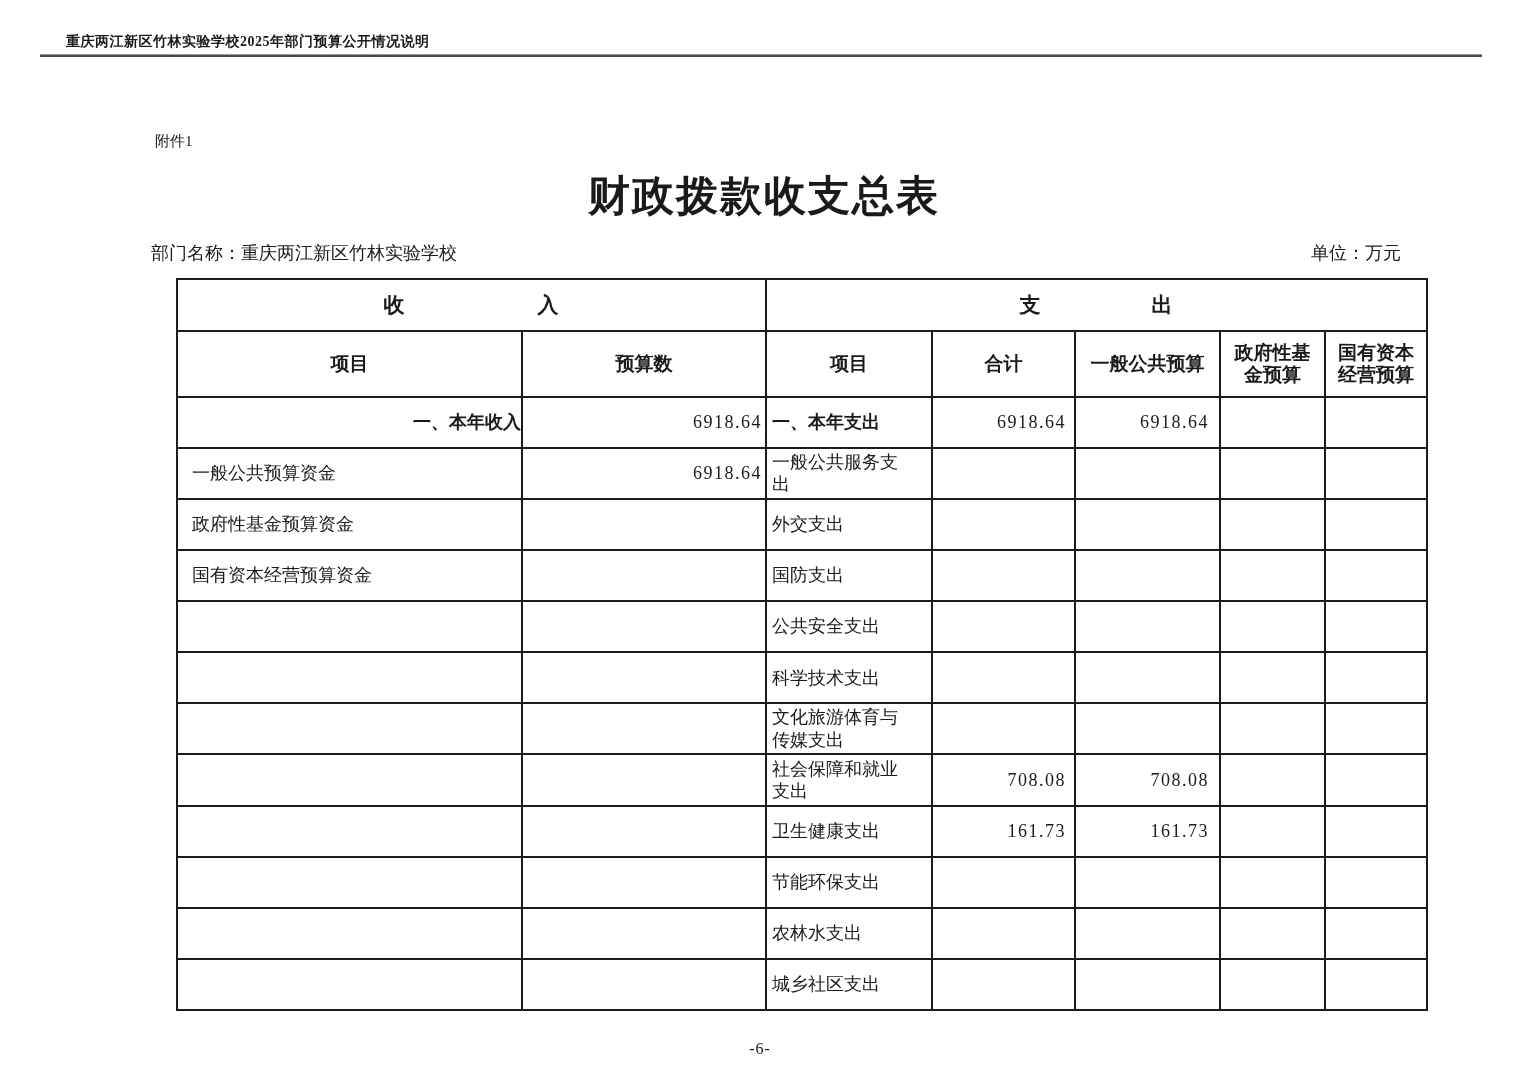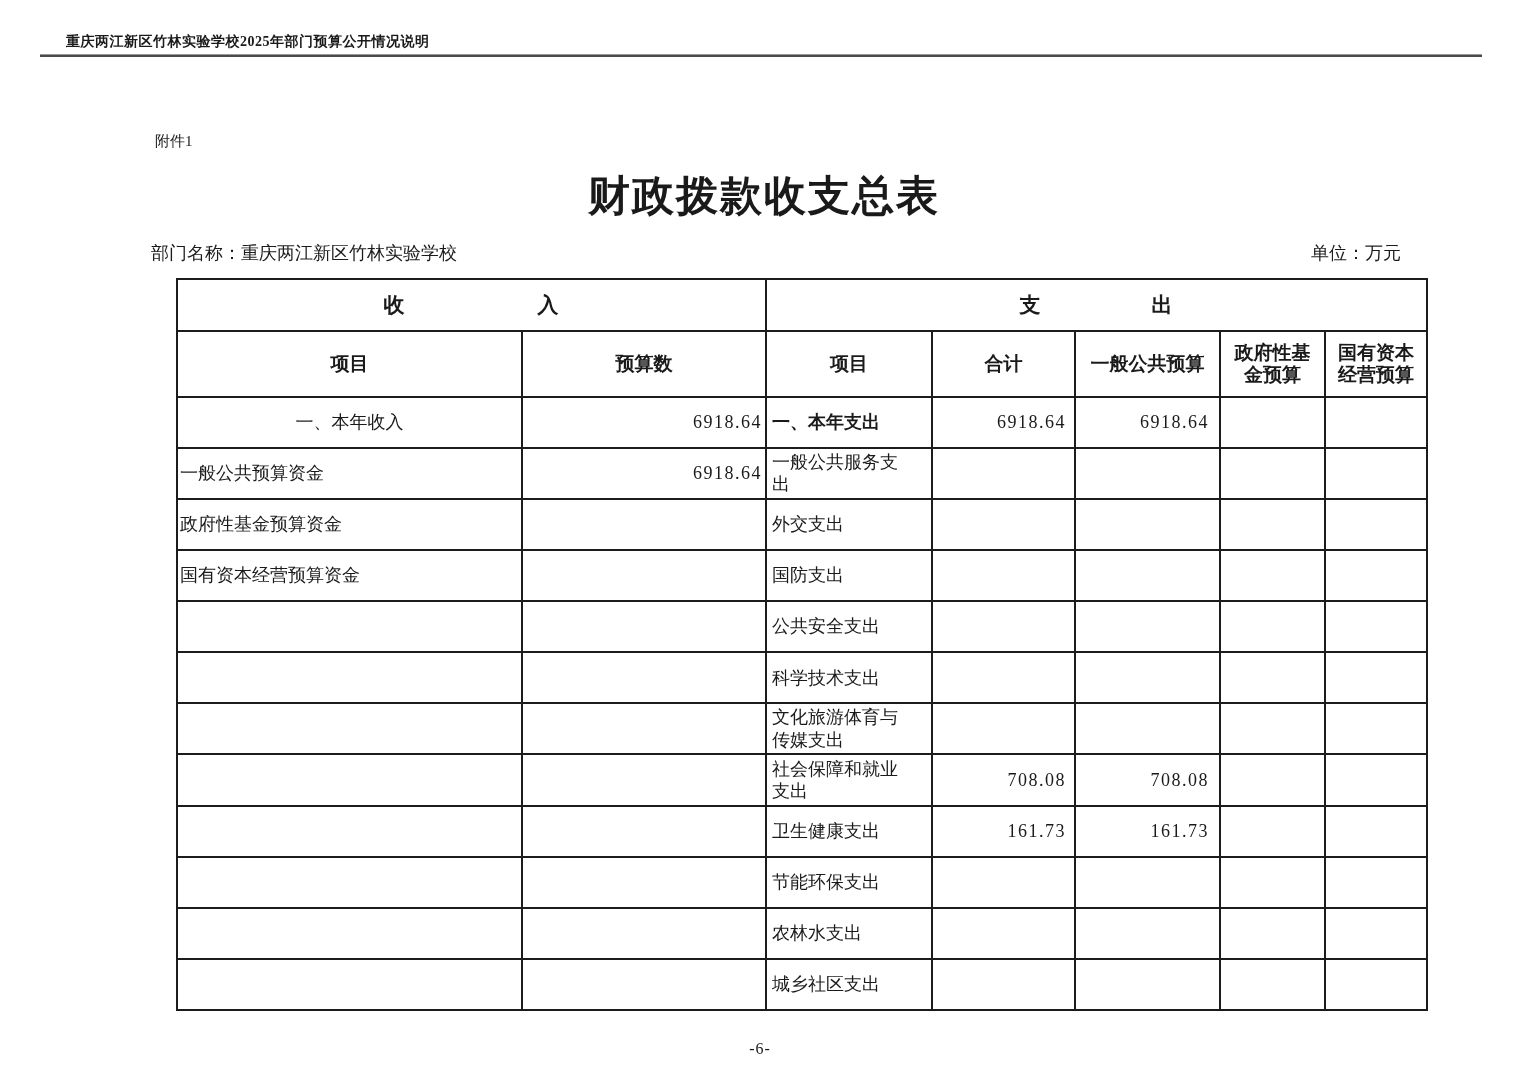--- a/index.html
+++ b/index.html
@@ -38,27 +38,27 @@
     font-size:18px;vertical-align:middle;
     padding:0;overflow:hidden;line-height:1.25;
     word-break:break-all;
   }
   .budget-table thead tr.group-row{height:52px;}
   .budget-table thead tr.col-row{height:64px;}
   .budget-table thead th{font-weight:bold;text-align:center;font-size:19px;}
   .budget-table thead th.group{font-size:21px;letter-spacing:1px;}
   .budget-table thead th.pad-narrow{padding:10px 8px;line-height:1.15;}
   .budget-table tbody tr{height:48.7px;}
-  td.c1{text-align:left;padding-left:2px;}
+  td.c1{text-align:left;padding-left:14px;}
   td.c2{text-align:right;padding-right:3px;letter-spacing:1.5px;}
   td.c3{text-align:left;padding-left:5px;padding-right:22px;}
   td.c4{text-align:right;padding-right:8px;letter-spacing:1.5px;}
   td.c5{text-align:right;padding-right:10px;letter-spacing:1.5px;}
   td.c6,td.c7{text-align:right;padding-right:6px;}
-  .budget-table tbody tr:first-child td.c1{font-weight:normal;text-align:center;padding-left:0;}
+  .budget-table tbody tr:first-child td.c1{font-weight:bold;text-align:right;padding-left:0;}
   .budget-table tbody tr:first-child td.c3{font-weight:bold;}
   .page-number{
     position:absolute;left:0;top:1040px;width:100%;
     text-align:center;font-size:16px;letter-spacing:1px;
   }
 </style>
 </head>
 <body>
 
 <div class="doc-header-text">重庆两江新区竹林实验学校2025年部门预算公开情况说明</div>

